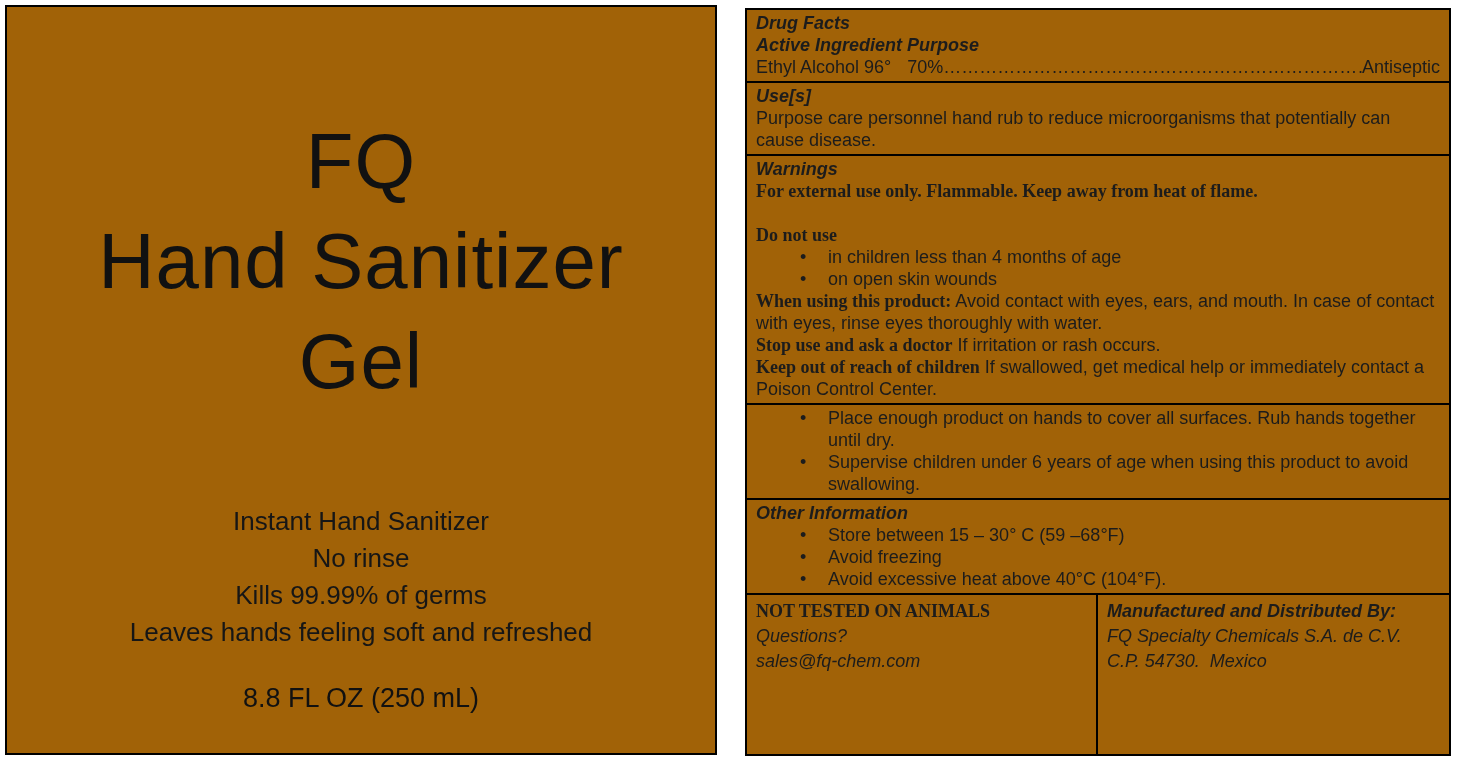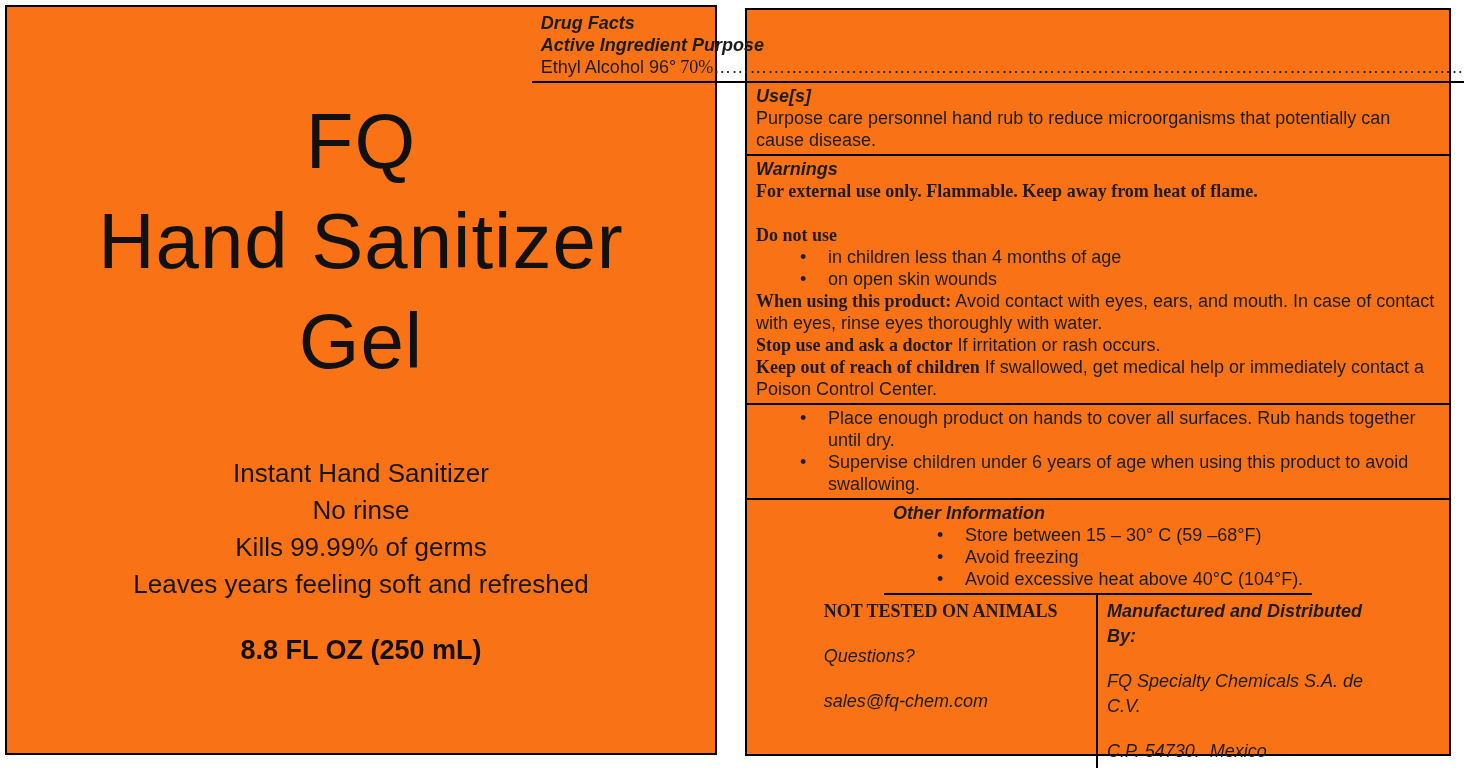--- a/index.html
+++ b/index.html
@@ -7,70 +7,70 @@
   body {
     width: 1464px; height: 772px;
     font-family: "Liberation Sans", sans-serif;
     color: #1c1c1c;
     position: relative;
     overflow: hidden;
   }
   .panel {
     position: absolute;
     border: 2px solid #000;
-    background: #f97316;
-    align-items: center;
+    background: #a16207;
   }
   
   .left-panel {
     left: 5px; top: 5px;
     width: 712px; height: 750px;
     text-align: center;
   }
   .brand-title {
     padding-top: 84px;
     font-size: 78px;
     line-height: 100px;
     font-weight: 400;
     letter-spacing: 1px;
     color: #111;
+    margin-top: 20px;
   }
   .subtitle-block {
-    margin-top: 64px;
+    margin-top: 92px;
     font-size: 26px;
     line-height: 37px;
     color: #161616;
   }
   .size-statement {
     margin-top: 32px;
     font-size: 27px;
-    font-weight: 700;
+    font-weight: 400;
     color: #111;
   }
   
   .right-panel {
     left: 745px; top: 8px;
     width: 706px; height: 748px;
     font-size: 18px;
     line-height: 22px;
     display: flex;
     flex-direction: column;
   }
   .section {
     border-bottom: 2px solid #000;
     padding: 2px 9px 3px 9px;
   }
   .section:last-child { border-bottom: none; flex: 1; padding: 0; }
   .h-bi { font-weight: 700; font-style: italic; }
   .bold { font-weight: 700; font-family: Liberation Serif, serif; }
-  .italic { font-style: italic; margin-top: 20px; }
+  .italic { font-style: italic; }
   .spacer-line { height: 22px; }
   .ai-row { display: flex; align-items: baseline; }
   .ai-name { white-space: nowrap; }
-  .ai-conc { margin-left: 4px; white-space: nowrap; font-family: Liberation Serif, serif; }
+  .ai-conc { margin-left: 16px; white-space: nowrap; }
   .ai-dots { flex: 1 1 0; overflow: hidden; white-space: nowrap; }
   .ai-purpose { white-space: nowrap; }
   .bullet { position: relative; padding-left: 72px; }
   .bullet::before {
     content: "\2022";
     position: absolute;
     left: 44px; top: 0;
     font-size: 18px;
   }
   
@@ -85,21 +85,21 @@
 <div class="panel left-panel">
   <div class="brand-title">
     <div>FQ</div>
     <div>Hand Sanitizer</div>
     <div>Gel</div>
   </div>
   <div class="subtitle-block">
     <div>Instant Hand Sanitizer</div>
     <div>No rinse</div>
     <div>Kills 99.99% of germs</div>
-    <div>Leaves years feeling soft and refreshed</div>
+    <div>Leaves hands feeling soft and refreshed</div>
   </div>
   <div class="size-statement">8.8 FL OZ (250 mL)</div>
 </div>
 
 <div class="panel right-panel">
 
   <div class="section">
     <p class="h-bi">Drug Facts</p>
     <p class="h-bi">Active Ingredient Purpose</p>
     <p class="ai-row">

